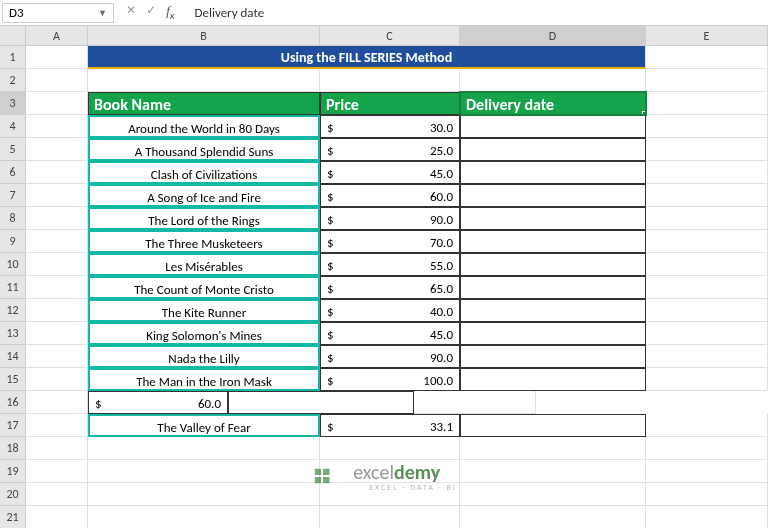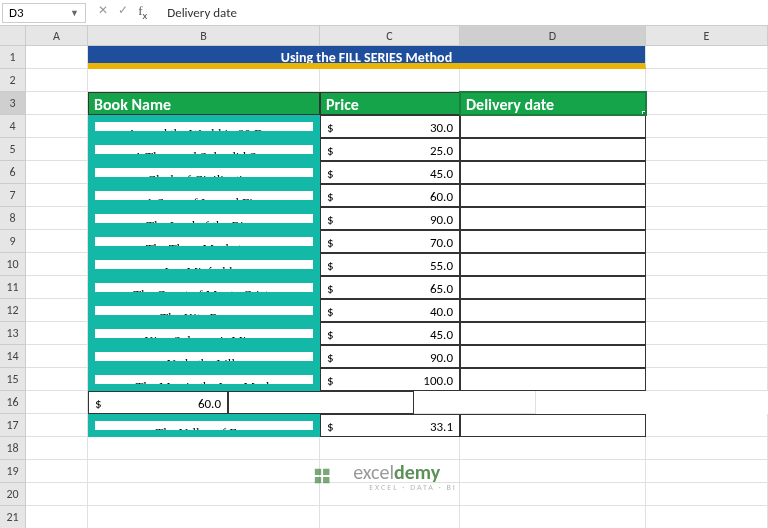--- a/index.html
+++ b/index.html
@@ -1,44 +1,44 @@
 <!DOCTYPE html>
 <html><head>
 <meta charset="utf-8">
 <style>
   * { box-sizing: border-box; font-family: Calibri, Arial, sans-serif; }
   body { margin: 0; background: #fff; width: 768px; height: 528px; overflow: hidden; position: relative; }
   
   .formula-bar { display: flex; align-items: center; height: 26px; border-bottom: 1px solid #ccc; background: #fff; font-size: 13px; }
-  .namebox { width: 84px; border: 1px solid #ccc; margin: 2px 0 2px 2px; display: flex; align-items: center; padding: 0 6px; height: 20px; justify-content: space-between; }
+  .namebox { width: 112px; border: 1px solid #ccc; margin: 2px 0 2px 2px; display: flex; align-items: center; padding: 0 6px; height: 20px; justify-content: space-between; }
   .namebox-dd { font-size: 9px; color: #666; }
   .fb-icons { display: flex; gap: 10px; padding: 0 12px; color: #999; font-size: 12px; }
-  .fb-fx { font-family: 'Times New Roman', serif; color: #555; font-size: 13px; }
+  .fb-fx { font-style: italic; font-family: 'Times New Roman', serif; color: #555; font-size: 13px; }
   .fb-value { flex: 1; padding: 0 8px; color: #333; font-size: 13px; }
   
   .grid-wrap { position: relative; }
   .col-headers { display: flex; height: 20px; background: #e6e6e6; border-bottom: 1px solid #ccc; font-size: 12px; color: #444; }
   .corner { width: 26px; border-right: 1px solid #ccc; background: #e6e6e6; }
   .ch { text-align: center; line-height: 20px; border-right: 1px solid #ccc; }
   .ch.sel { background: #cfcfcf; }
   
   .row { display: flex; height: 23px; }
   .rh { width: 26px; background: #e6e6e6; border-right: 1px solid #ccc; border-bottom: 1px solid #ccc; text-align: center; font-size: 12px; color: #444; line-height: 23px; }
   .rh.sel { background: #cfcfcf; }
   .cell { border-right: 1px solid #e0e0e0; border-bottom: 1px solid #e0e0e0; line-height: 23px; font-size: 13px; padding: 0 5px; overflow: hidden; white-space: nowrap; }
   
   .cA { width: 62px; }
   .cB { width: 232px; }
   .cC { width: 140px; }
   .cD { width: 186px; }
   .cE { width: 122px; }
   
-  .title-merged { background: #1f4e9c; color: #fff; font-weight: 700; text-align: center; font-size: 14px; border-bottom: 6px solid #eab308; }
+  .title-merged { background: #1f4e9c; color: #fff; font-weight: 700; text-align: center; font-size: 14px; border-bottom: 2px solid #eab308; }
   .hdr-green { background: #15a44a; color: #fff; font-weight: 700; font-size: 16px; border: 1px solid #333; }
-  .data-b { text-align: center; border: 7px solid #14b8a6; font-size: 13px; font-family: Liberation Serif, serif; }
+  .data-b { text-align: center; border: 2px solid #14b8a6; font-size: 13px; }
   .data-c { border: 1px solid #333; position: relative; padding: 0; }
   .data-c .dollar { position: absolute; left: 6px; }
   .data-c .num { position: absolute; right: 6px; }
   .data-d { border: 1px solid #333; }
   
   .selected-cell { outline: 2px solid #1a7f3c; outline-offset: -1px; position: relative; }
   .fill-handle { position: absolute; right: -3px; bottom: -3px; width: 6px; height: 6px; background: #1a7f3c; border: 1px solid #fff; }
   
   .watermark { position: absolute; left: 50%; top: 460px; transform: translateX(-50%); display: flex; align-items: center; gap: 20px; opacity: 0.85; }
   .wm-icon { width: 22px; height: 22px; position: relative; }

